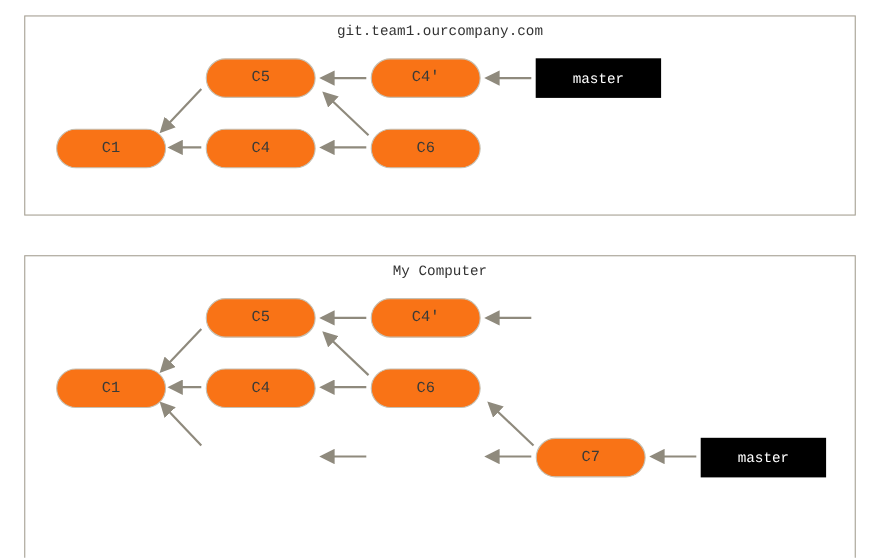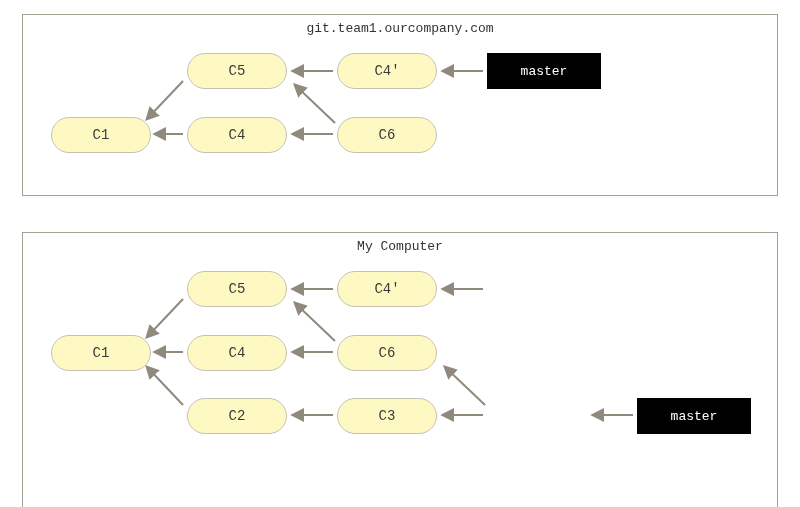--- a/index.html
+++ b/index.html
@@ -29,21 +29,21 @@
     text-align: center;
     font-family: "Courier New", Courier, monospace;
     font-size: 13px;
     color: #333;
   }
   .commit {
     position: absolute;
     width: 100px;
     height: 36px;
     border-radius: 18px;
-    background: #fef9c3;
+    background: #f97316;
     border: 1.5px solid #c5c0b3;
     box-sizing: border-box;
     display: flex;
     align-items: center;
     justify-content: center;
     font-family: "Courier New", Courier, monospace;
     font-size: 14px;
     color: #3a3a38;
   }
   .ref {
@@ -131,21 +131,20 @@
       <line x1="460" y1="182" x2="420" y2="182" stroke="#8f8a7d" stroke-width="2" marker-end="url(#ah2)"></line>
 
       <line x1="460" y1="56" x2="420" y2="56" stroke="#8f8a7d" stroke-width="2" marker-end="url(#ah2)"></line>
 
       <line x1="610" y1="182" x2="570" y2="182" stroke="#8f8a7d" stroke-width="2" marker-end="url(#ah2)"></line>
     </svg>
 
     <div class="commit" style="left:28px;  top:102px;">C1</div>
     <div class="commit" style="left:164px; top:38px;">C5</div>
     <div class="commit" style="left:164px; top:102px;">C4</div>
-    <div class="commit" style="left:164px; top:165px;">C2</div>
     <div class="commit" style="left:314px; top:38px;">C4'</div>
     <div class="commit" style="left:314px; top:102px;">C6</div>
-    <div class="commit" style="left:314px; top:165px;">C3</div>
+    <div class="commit" style="left:464px; top:165px;">C7</div>
 
     <div class="ref" style="left:614px; top:165px; width:114px;">master</div>
   </div>
 
 </div>
 
 </body></html>

